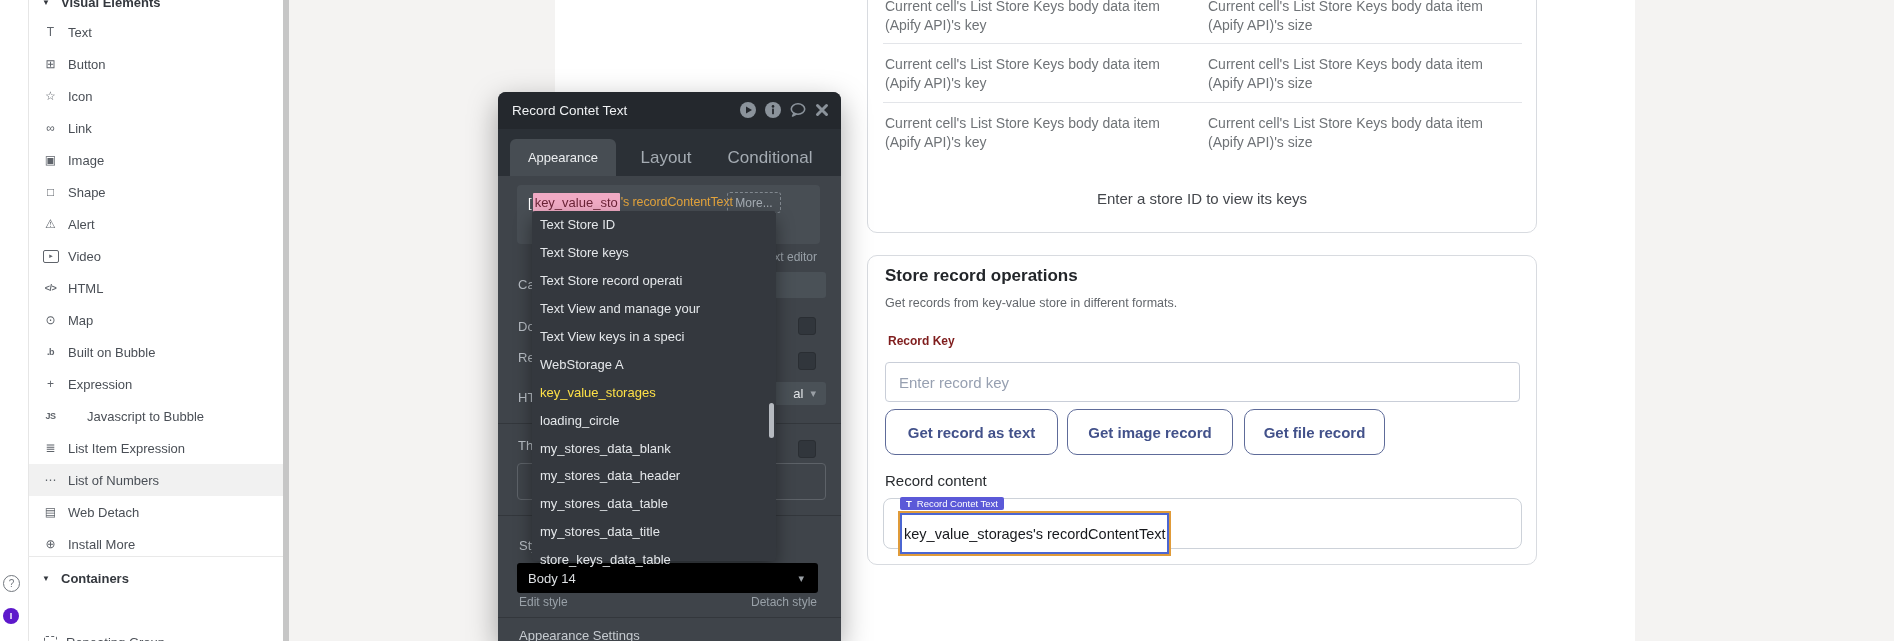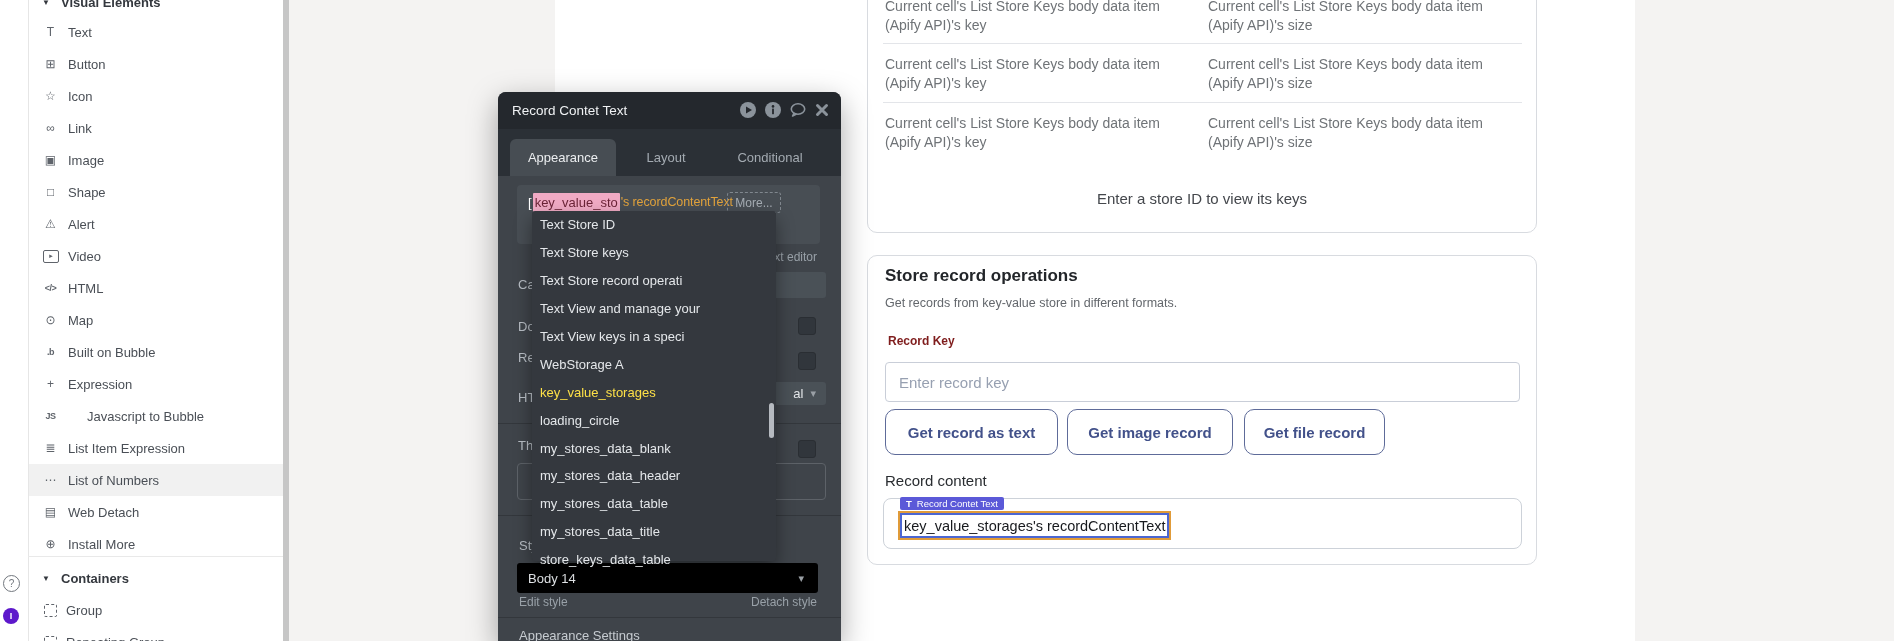--- a/index.html
+++ b/index.html
@@ -41,36 +41,36 @@
   .sc-input{position:absolute;left:17px;top:106px;width:635px;height:40px;border:1.5px solid #c9ced8;border-radius:4px;
             box-sizing:border-box;padding:0 0 0 13px;font-size:15px;color:#2a2d33;outline:none;font-family:"Liberation Sans",sans-serif;}
   .sc-input::placeholder{color:#97a0b1;}
   .sc-btn{position:absolute;top:153px;height:46px;background:#fff;border:1.6px solid #5e6b99;border-radius:10px;
           color:#42518a;font-size:15px;font-weight:bold;font-family:"Liberation Sans",sans-serif;cursor:pointer;}
   .sc-reccontent{position:absolute;left:17px;top:216px;font-size:15px;font-weight:500;color:#292c30;}
   .sc-container{position:absolute;left:15px;top:242px;width:639px;height:51px;border:1px solid #cdd2d9;border-radius:8px;box-sizing:border-box;}
   .sel-chip{position:absolute;left:32px;top:241px;height:13px;background:#5b59d8;border-radius:2px;color:#fff;
             font-size:9.5px;display:inline-flex;align-items:center;gap:5px;padding:0 6px;white-space:nowrap;z-index:3;}
   .sel-chip .chip-t{font-weight:bold;}
-  .sel-box{position:absolute;left:32px;top:257px;width:269px;height:25px;background:#fff;border:2px solid #4b66d2;
+  .sel-box{position:absolute;left:32px;top:257px;width:269px;height:41px;background:#fff;border:2px solid #4b66d2;
            outline:2px solid #e09b39;box-sizing:border-box;z-index:2;display:flex;align-items:center;}
   .sel-box span{font-size:14.5px;color:#17191d;padding-left:2px;white-space:nowrap;}
 
   
   .panel{left:498px;top:92px;width:343px;height:549px;border-radius:8px 8px 0 0;
          box-shadow:0 10px 30px rgba(0,0,0,.35);background:#3f444a;z-index:10;}
   .titlebar{left:0;top:0;width:343px;height:37px;background:#24282d;border-radius:8px 8px 0 0;}
   .panel-title{left:14px;top:0;height:37px;line-height:37px;color:#f0f2f4;font-size:13.5px;}
   .winicons{right:11px;top:9px;display:flex;gap:7px;align-items:center;}
   .winicons svg{display:block;}
   .tabstrip{left:0;top:37px;width:343px;height:47px;background:#2b3036;}
   .tab-active{left:12px;top:47px;width:106px;height:37px;background:#474d53;border-radius:6px 6px 0 0;
               display:flex;align-items:center;justify-content:center;color:#eceef0;font-size:13px;}
   .tab-plain{position:absolute;top:47px;height:37px;display:flex;align-items:center;justify-content:center;
-             color:#a4abb2;font-size:13px;}
+             color:#a4abb2;font-size:17px;}
   .tab-layout{left:138px;width:60px;}
   .tab-conditional{left:232px;width:80px;}
   .content{left:0;top:84px;width:343px;height:465px;background:#3f444a;}
 
   .exprbox{left:19px;top:93px;width:303px;height:59px;background:#484e54;border-radius:4px;}
   .exprline{left:30px;top:100px;height:20px;display:flex;align-items:center;white-space:nowrap;}
   .expr-caret{color:#fff;font-size:13px;margin-right:1px;}
   .expr-sel{background:#f0aac4;color:#6b2437;font-size:13px;padding:2px 2px;border-radius:1px;}
   .expr-rest{color:#e2a33c;font-size:12.5px;letter-spacing:-0.1px;margin-left:1px;}
   .more-pill{left:229px;top:100px;width:52px;height:19px;border:1px dashed #80878e;border-radius:3px;
@@ -178,24 +178,20 @@
       <span>Web Detach</span>
       </div>
     <div class="srow" style="top:528px;">
       <span class="pic">⊕</span>
       <span>Install More</span>
       </div>
     <div class="srow shead" style="top:562px;">
       <span class="tri">▼</span>
       <span>Containers</span>
     </div>
-    <div class="srow" style="top:594px;">
-      <span class="pic dashed"></span>
-      <span>Group</span>
-      </div>
     <div class="srow" style="top:626px;">
       <span class="pic dashed"></span>
       <span>Repeating Group</span>
       </div>
   </div>
   <div class="abs sdivider"></div>
   <div class="abs scrollstrip"></div>
 
   <div class="abs page"></div>
 

